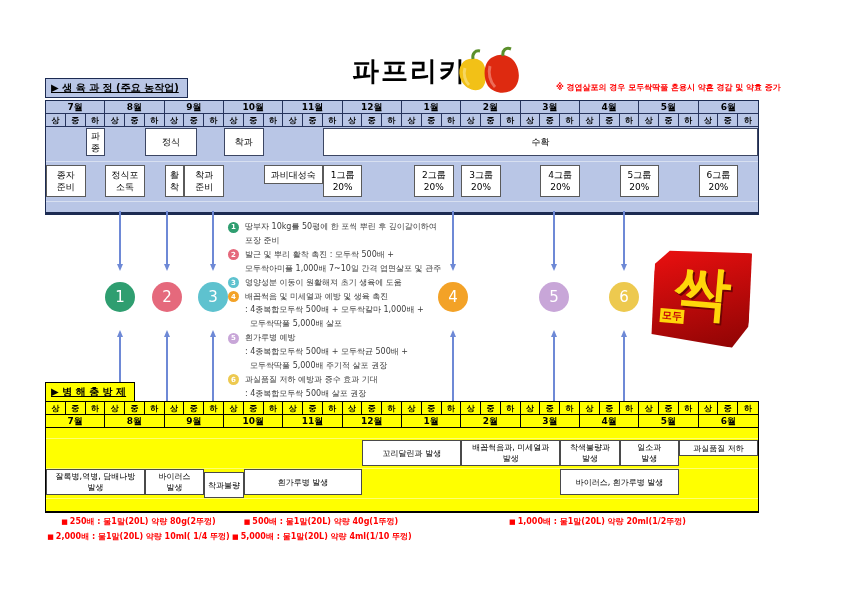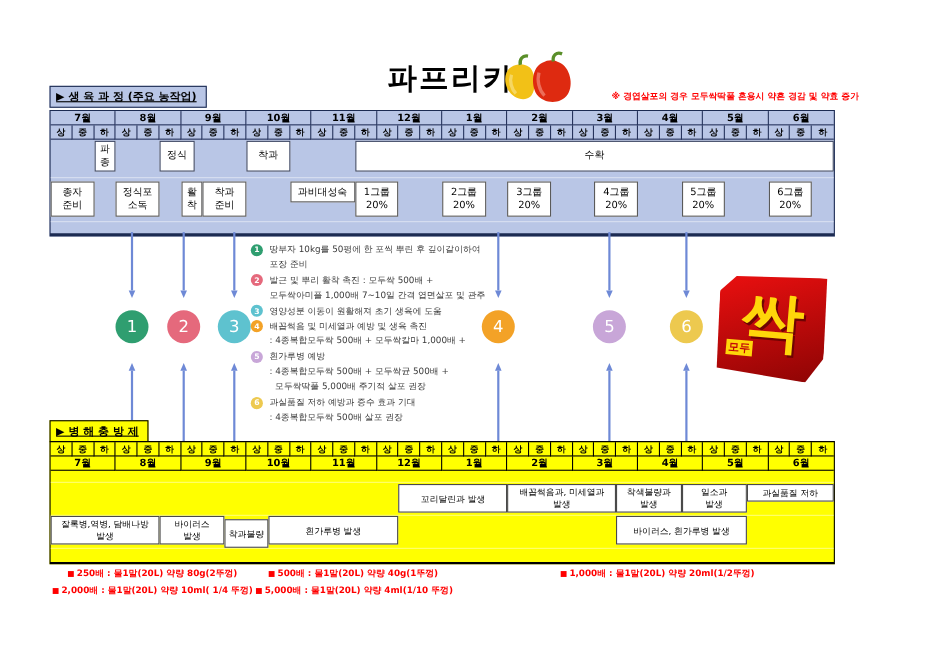--- a/index.html
+++ b/index.html
@@ -135,32 +135,32 @@
         <div class="cell">중</div>
         <div class="cell">하</div>
         <div class="cell">상</div>
         <div class="cell">중</div>
         <div class="cell">하</div>
       </div>
     <div class="hline" style="top:60px"></div>
     <div class="hline" style="top:100px"></div>
     <div id="stage-layer">
         <div class="wbox stage" style="left: 39.5556px; width: 19.7778px;">파<br>종</div>
-        <div class="wbox stage" style="left: 98.8889px; width: 32px;">정식</div>
+        <div class="wbox stage" style="left: 98.8889px; width: 52px;">정식</div>
         <div class="wbox stage" style="left: 178px; width: 39.5556px;">착과</div>
         <div class="wbox stage" style="left: 276.889px; width: 435.111px;">수확</div>
       </div>
     <div id="task-layer">
         <div class="wbox task" style="left: 0px; width: 39.5556px;">종자<br>준비</div>
         <div class="wbox task" style="left: 59.3333px; width: 39.5556px;">정식포<br>소독</div>
         <div class="wbox task" style="left: 118.667px; width: 19.7778px;">활<br>착</div>
         <div class="wbox task" style="left: 138.444px; width: 39.5556px;">착과<br>준비</div>
         <div class="wbox task short" style="left: 217.556px; width: 59.3333px;">과비대성숙</div>
         <div class="wbox task" style="left: 276.889px; width: 39.5556px;">1그룹<br>20%</div>
-        <div class="wbox task" style="left: 356px; width: 39.5556px;">2그룹<br>20%</div>
+        <div class="wbox task" style="left: 368px; width: 39.5556px;">2그룹<br>20%</div>
         <div class="wbox task" style="left: 415.333px; width: 39.5556px;">3그룹<br>20%</div>
         <div class="wbox task" style="left: 494.444px; width: 39.5556px;">4그룹<br>20%</div>
         <div class="wbox task" style="left: 573.556px; width: 39.5556px;">5그룹<br>20%</div>
         <div class="wbox task" style="left: 652.667px; width: 39.5556px;">6그룹<br>20%</div>
       </div>
   </div>
 
   <div id="mid-layer">
       <div class="arrow down" style="left: 116.5px;"></div>
       <div class="circle" style="left: 105px; background: rgb(47, 158, 112);">1</div>
@@ -201,20 +201,21 @@
         <span class="bullet" style="background: rgb(94, 194, 207);">3</span>
         <div class="nlines">
           <div>영양성분 이동이 원활해져 초기 생육에 도움</div>
         </div>
       </div>
       <div class="note">
         <span class="bullet" style="background: rgb(243, 162, 39);">4</span>
         <div class="nlines">
           <div>배꼽썩음 및 미세열과 예방 및 생육 촉진</div>
           <div>: 4종복합모두싹 500배 + 모두싹칼마 1,000배 +</div>
+          <div>  모두싹딱풀 5,000배 살포</div>
         </div>
       </div>
       <div class="note">
         <span class="bullet" style="background: rgb(200, 166, 216);">5</span>
         <div class="nlines">
           <div>흰가루병 예방</div>
           <div>: 4종복합모두싹 500배 + 모두싹균 500배 +</div>
           <div>  모두싹딱풀 5,000배 주기적 살포 권장</div>
         </div>
       </div>

